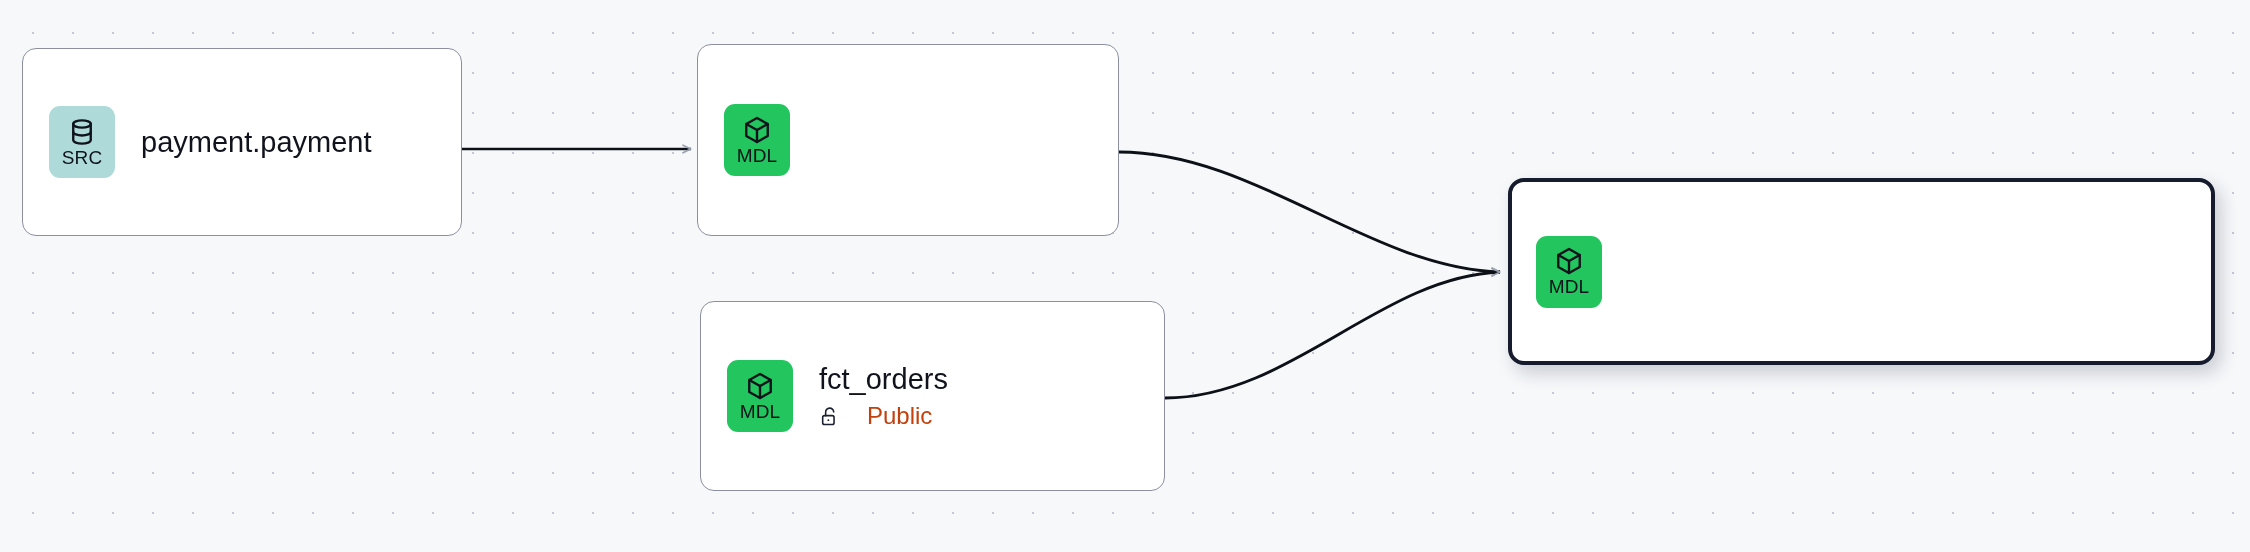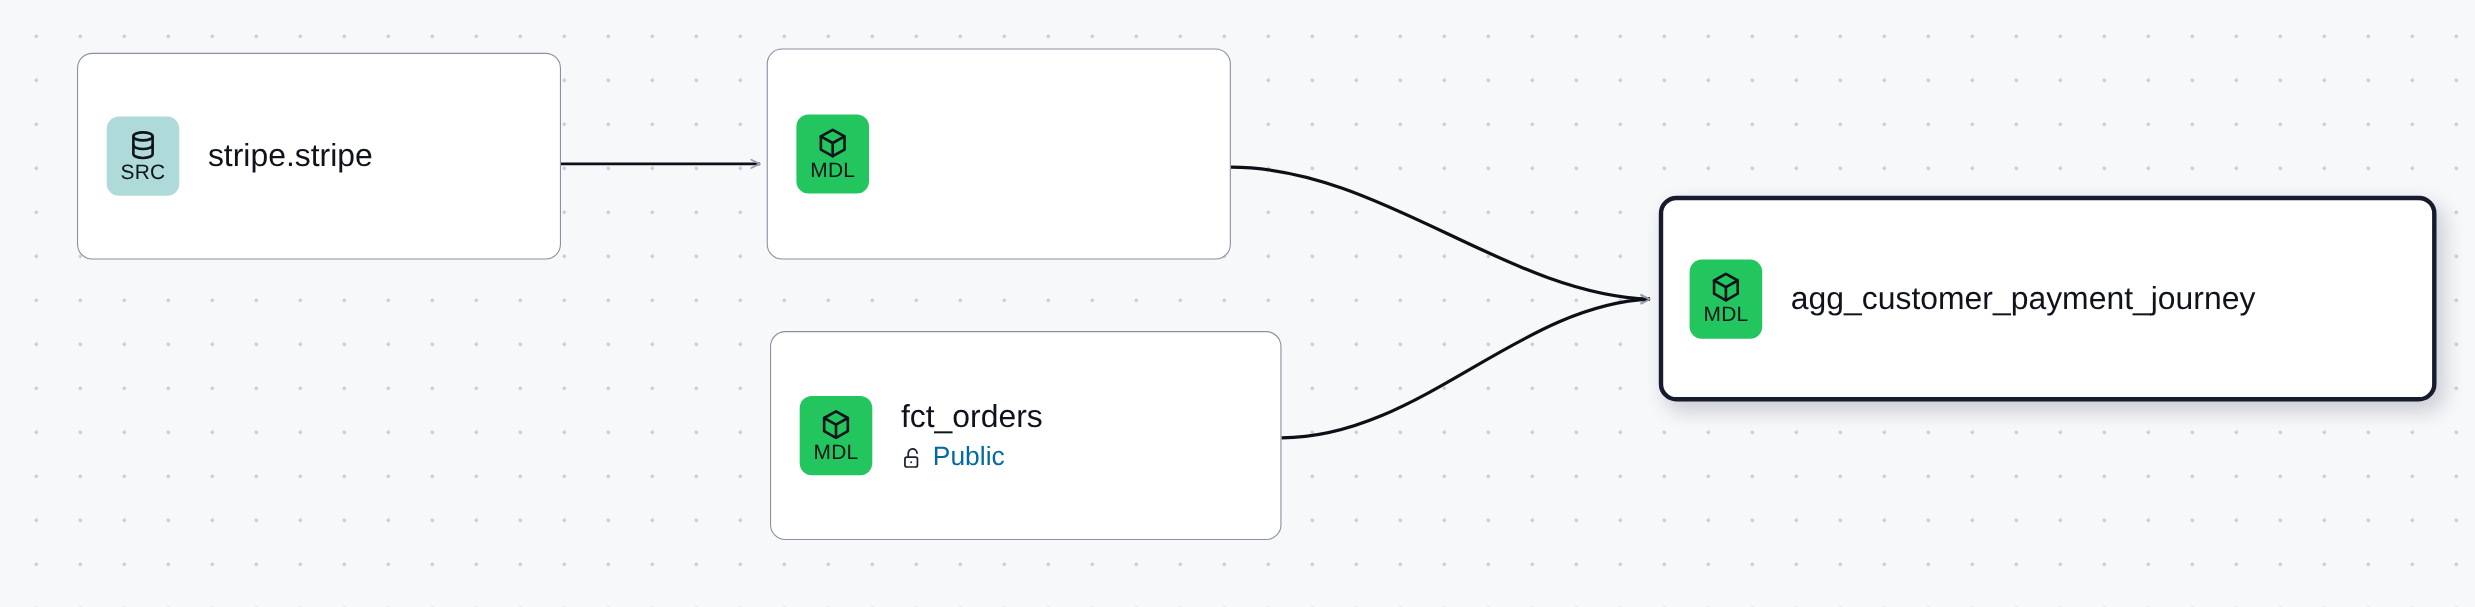--- a/index.html
+++ b/index.html
@@ -95,23 +95,24 @@
 
   .node-meta {
     display: flex;
     align-items: center;
     gap: 8px;
     margin-top: 6px;
   }
   .node-meta-label {
     font-size: 24px;
     line-height: 28px;
-    color: #0369a1;
+    color: #c2410c;
     white-space: nowrap;
     font-family: "Liberation Sans", sans-serif;
+    margin-left: 19px;
   }
   .lock-wrap { display: flex; align-items: center; }
 </style>
 </head>
 <body>
 
 <div id="canvas">
 
   <svg id="edges" viewBox="0 0 2250 552" width="2250" height="552" xmlns="http://www.w3.org/2000/svg">
     <defs>
@@ -120,33 +121,33 @@
       </marker>
     </defs>
 
     <path d="M 462 149 L 691 149" fill="none" stroke="#0d1017" stroke-width="2.6" marker-end="url(#arrowhead)"></path>
 
     <path d="M 1119 152 C 1255 152, 1370 268, 1500 272" fill="none" stroke="#0d1017" stroke-width="2.9" marker-end="url(#arrowhead)"></path>
 
     <path d="M 1165 398 C 1290 398, 1380 277, 1500 272" fill="none" stroke="#0d1017" stroke-width="2.9" marker-end="url(#arrowhead)"></path>
   </svg>
 
-  <div class="node" style="left:22px; top:48px; width:440px; height:188px; padding-left:26px;margin-left:48px;">
+  <div class="node" style="left:22px; top:48px; width:440px; height:188px; padding-left:26px;">
     <div class="badge src">
       <span>
         <svg width="30" height="30" viewBox="0 0 24 24" fill="none" stroke="#10131c" stroke-width="1.9" stroke-linecap="round" stroke-linejoin="round">
           <ellipse cx="12" cy="5.6" rx="7" ry="2.9"></ellipse>
           <path d="M5 5.6 v12.8 c0 1.6 3.13 2.9 7 2.9 s7 -1.3 7 -2.9 V5.6"></path>
           <path d="M5 11.9 c0 1.6 3.13 2.9 7 2.9 s7 -1.3 7 -2.9"></path>
         </svg>
       </span>
       <span class="badge-label">SRC</span>
     </div>
     <div class="node-body">
-      <div class="node-title">stripe.stripe</div>
+      <div class="node-title">payment.payment</div>
     </div>
   </div>
 
   <div class="node" style="left:697px; top:44px; width:422px; height:192px; padding-left:26px;">
     <div class="badge mdl">
       <span>
         <svg width="30" height="30" viewBox="0 0 24 24" fill="none" stroke="#10131c" stroke-width="1.9" stroke-linecap="round" stroke-linejoin="round">
           <path d="M12 2.4 L20.6 7.2 L20.6 16.8 L12 21.6 L3.4 16.8 L3.4 7.2 Z"></path>
           <path d="M3.4 7.2 L12 12 L20.6 7.2"></path>
           <path d="M12 12 L12 21.6"></path>
@@ -186,18 +187,15 @@
     <div class="badge mdl">
       <span>
         <svg width="30" height="30" viewBox="0 0 24 24" fill="none" stroke="#10131c" stroke-width="1.9" stroke-linecap="round" stroke-linejoin="round">
           <path d="M12 2.4 L20.6 7.2 L20.6 16.8 L12 21.6 L3.4 16.8 L3.4 7.2 Z"></path>
           <path d="M3.4 7.2 L12 12 L20.6 7.2"></path>
           <path d="M12 12 L12 21.6"></path>
         </svg>
       </span>
       <span class="badge-label">MDL</span>
     </div>
-    <div class="node-body">
-      <div class="node-title">agg_customer_payment_journey</div>
-    </div>
   </div>
 
 </div>
 
 </body></html>

